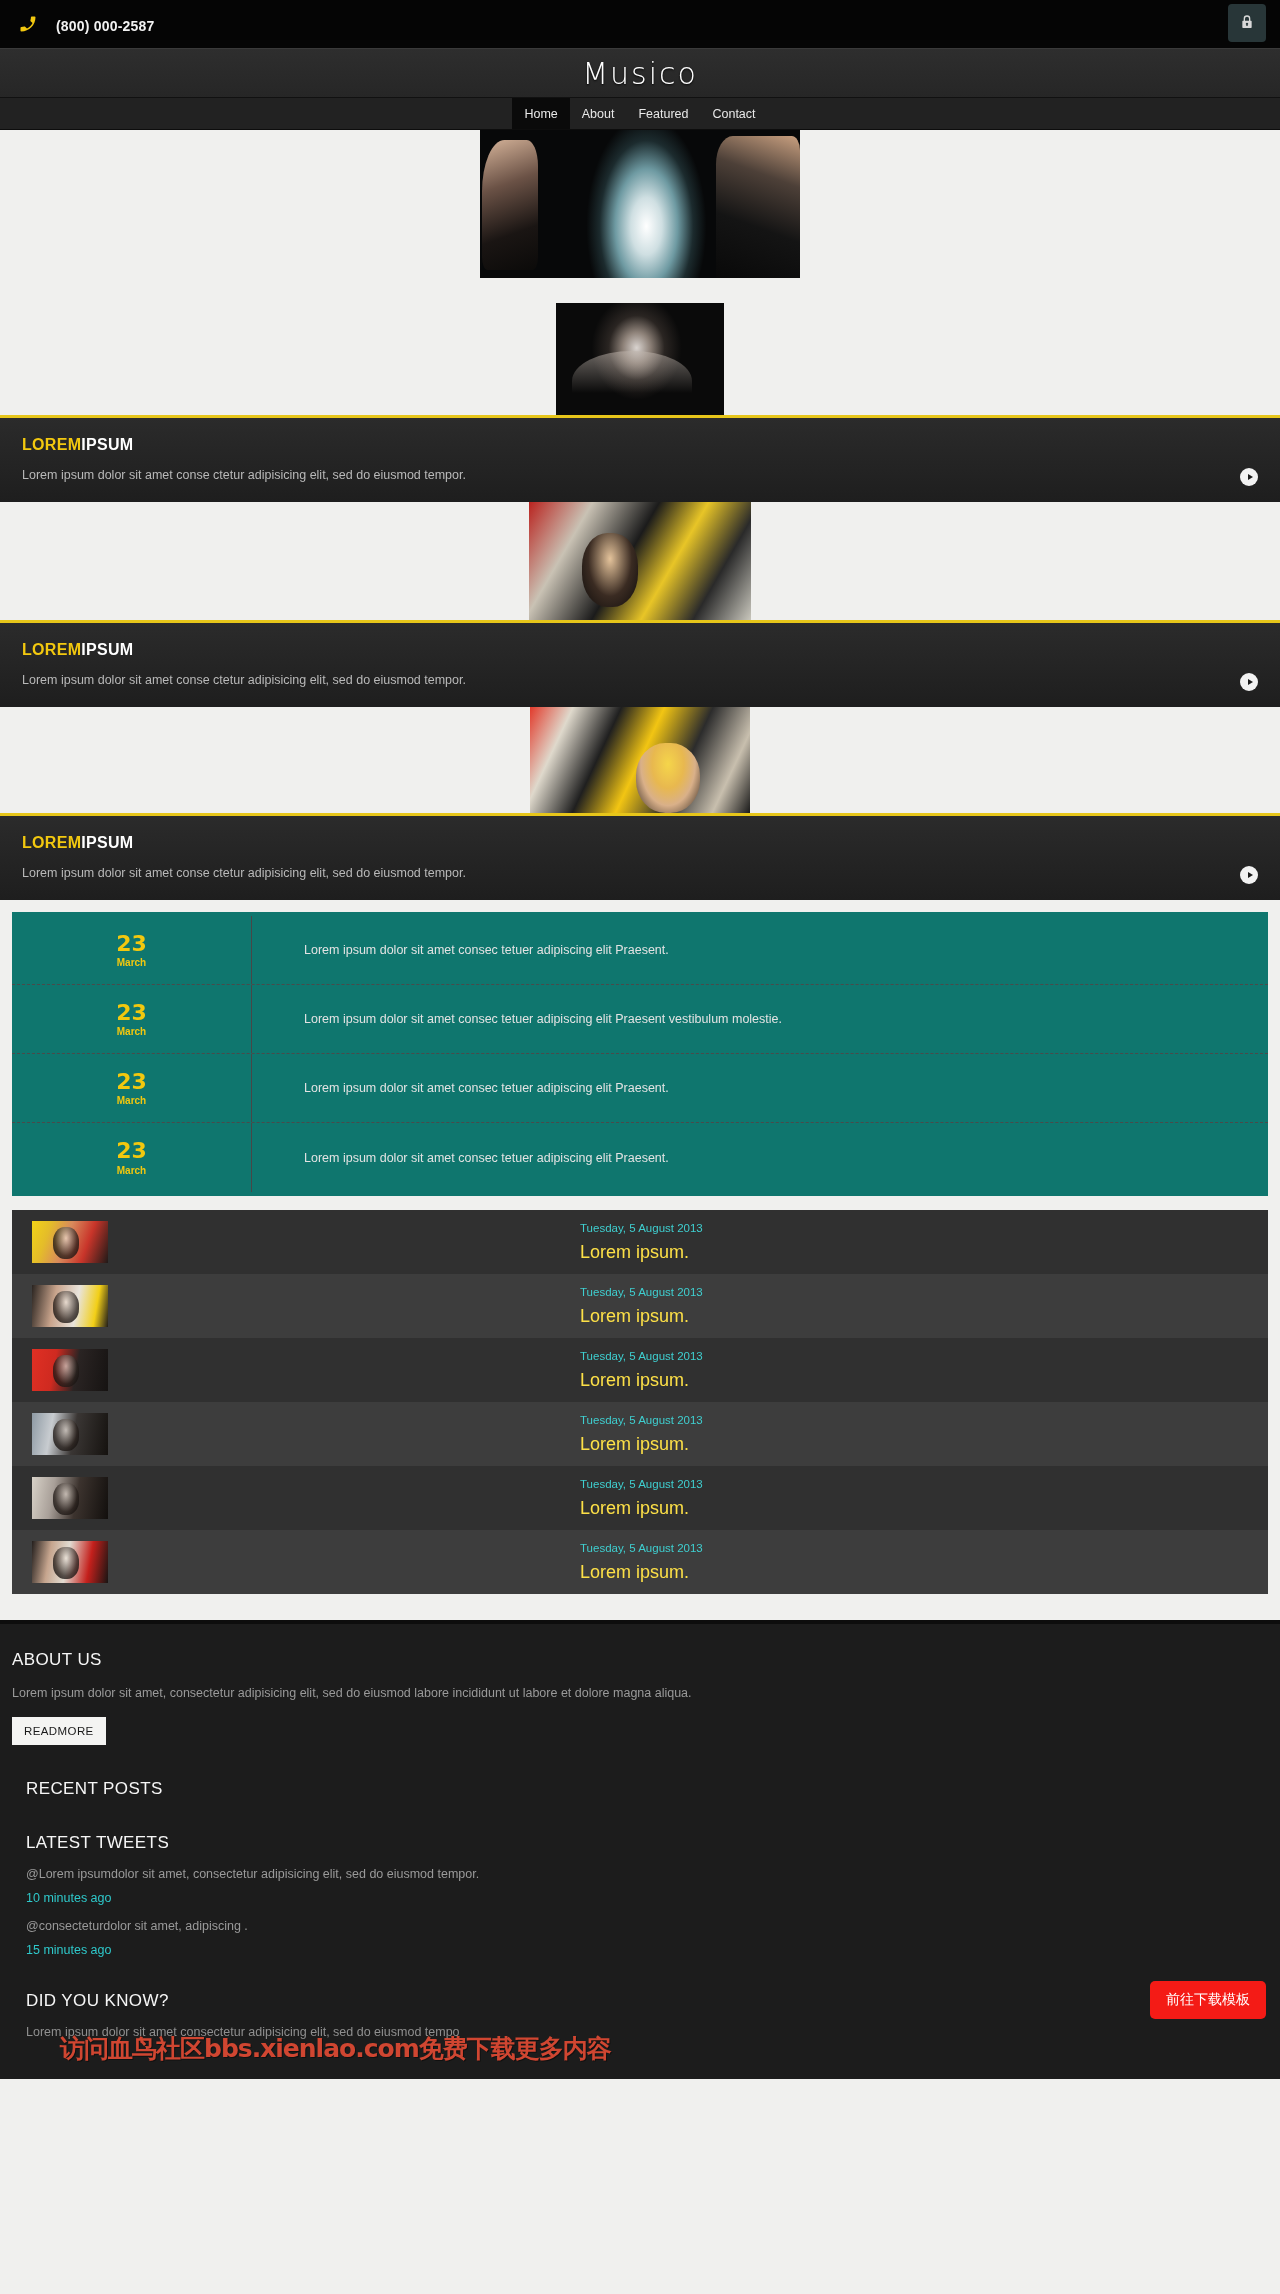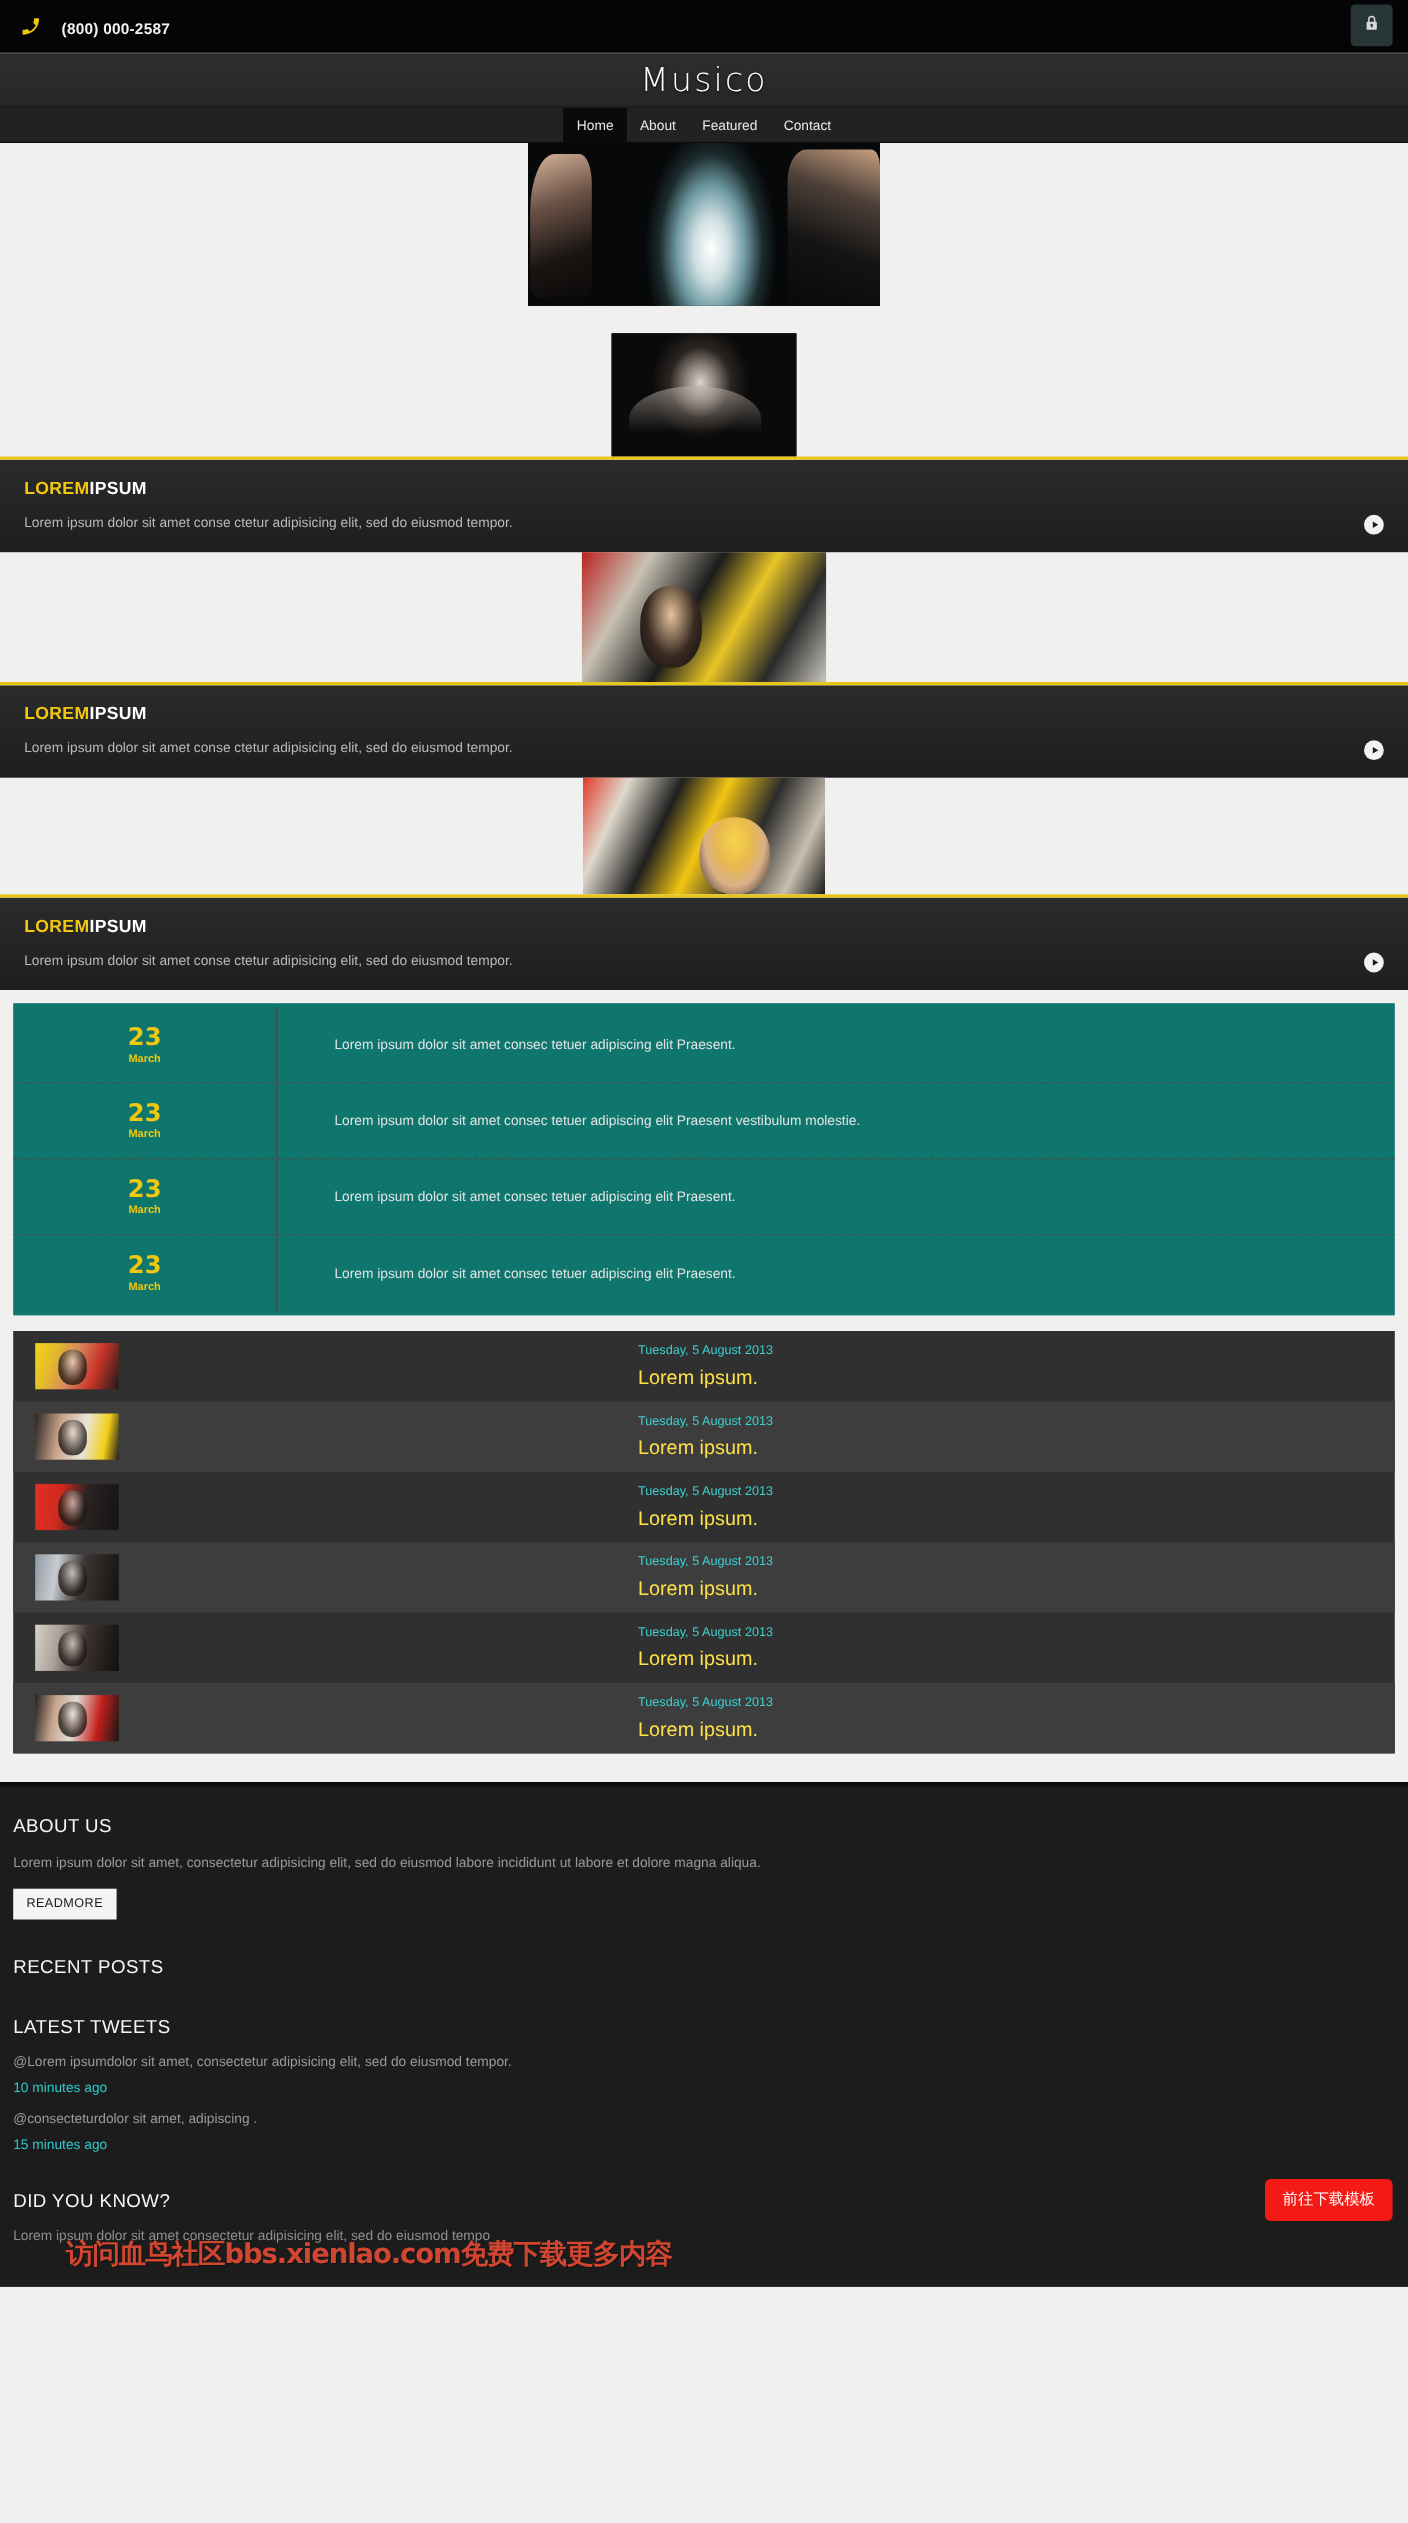--- a/index.html
+++ b/index.html
@@ -288,21 +288,21 @@
     margin-top: 14px;
     background: #f4f4f2;
     color: #1a1a1a;
     font-size: 11.5px;
     padding: 8px 12px;
     letter-spacing: .4px;
     border: none;
     font-family: "Liberation Sans", sans-serif;
     cursor: pointer;
   }
-  .f-block { margin-top: 34px; }
+  .f-block { margin-top: 34px; margin-left: 14px; }
   .rp-list { list-style: none; margin-top: 4px; }
   .rp-item {
     color: #8c8c8c;
     font-size: 11.5px;
     letter-spacing: .5px;
     padding: 11px 0 12px 6px;
     border-bottom: 1px solid #2c2c2c;
     width: 182px;
   }
   .rp-item:last-child { border-bottom: none; }

